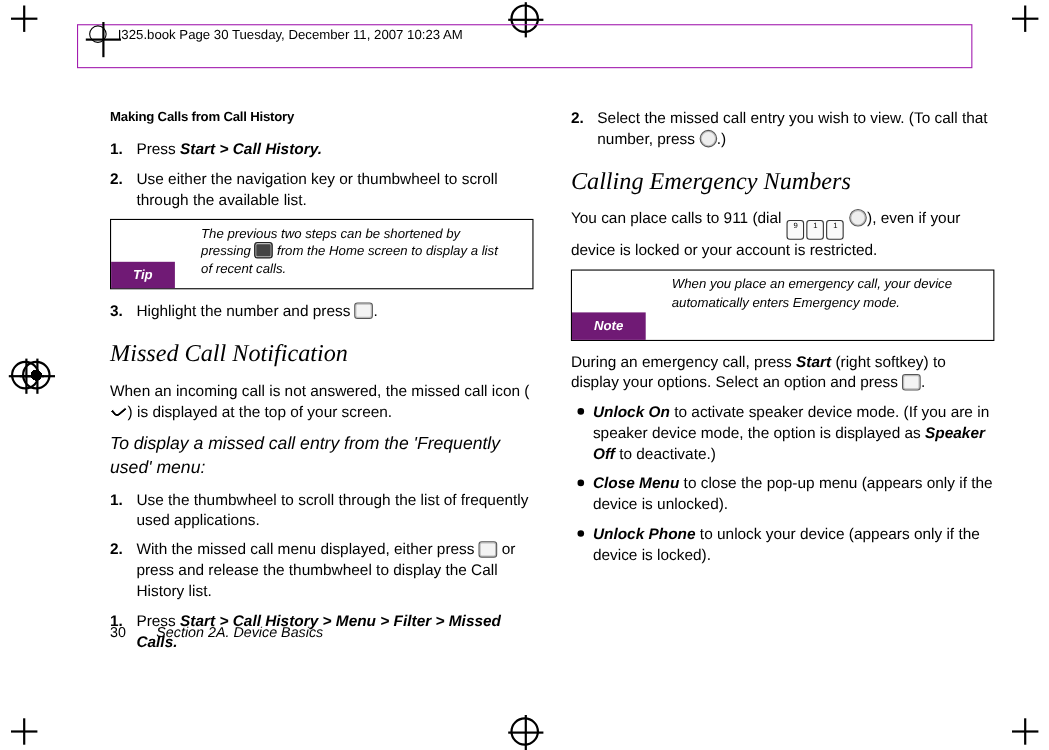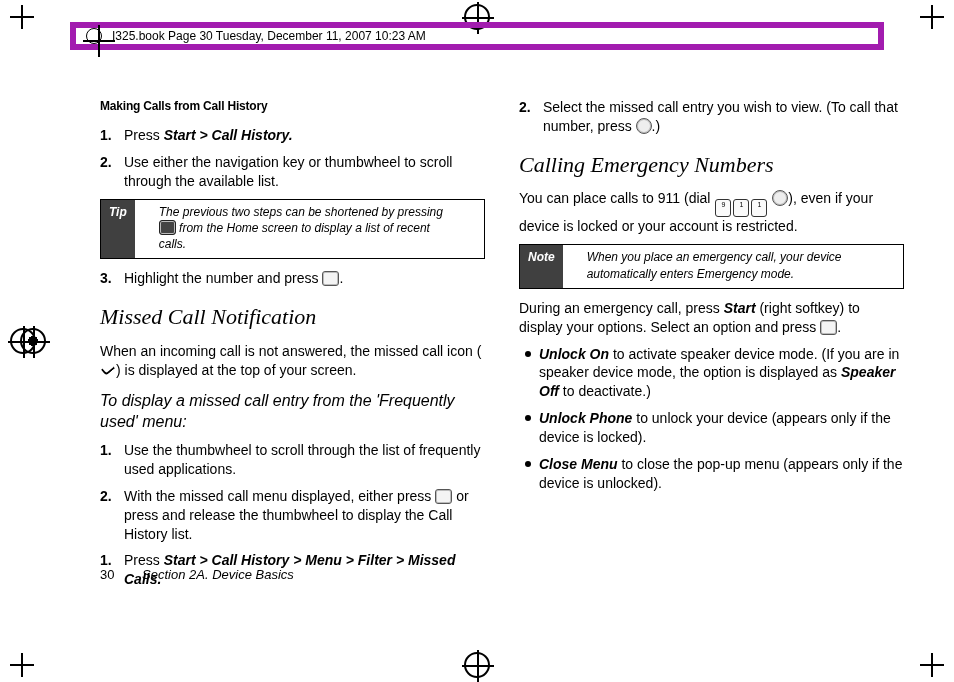--- a/index.html
+++ b/index.html
@@ -51,22 +51,22 @@
   }
   .reg-mark::before { left: 11px; top: -4px; width:2px; height:32px; }
   .reg-mark::after  { top: 11px; left:-4px; height:2px; width:32px; }
   .reg-mark.filled { background: radial-gradient(circle,#000 0 5px, transparent 5px); }
 
   .header-bar {
     position: absolute;
     top: 22px;
     left: 70px;
     right: 70px;
-    border: 6px solid #a21caf;
-    height: 28px;
+    border: 1px solid #a21caf;
+    height: 40px;
     display:flex; align-items:flex-start;
     padding: 0 10px;
     font-size: 12px;
   }
   .content {
     position: absolute;
     top: 98px;
     left: 100px; right: 50px;
     bottom: 70px;
     column-count: 2;
@@ -97,25 +97,26 @@
   .bold-it { font-weight: bold; font-style: italic; }
   .callout {
     break-inside: avoid;
     display: flex;
     font-size: 12px;
     font-style: italic;
     margin: 8px 0 10px;
     border: 1px solid #000;
   }
   .callout .tag {
-    background:#404040; color:#fff;
+    background:#701a75; color:#fff;
     font-style: italic; font-weight:bold;
-    padding: 4px 8px;
+    padding: 4px 20px;
     display:flex; align-items:flex-start;
     font-size:12px;
+    margin-top:38px;
   }
   .callout .body { padding: 4px 24px 6px; flex:1; }
   .inline-key {
     display:inline-block; width:17px; height:15px;
     border:1px solid #555; border-radius:3px;
     vertical-align: -3px;
     background:#f4f4f4;
     box-shadow: inset 0 0 0 1px #bbb;
   }
   .inline-key.dark { background:#444; border-color:#222; }
@@ -242,24 +243,24 @@
 
   <div class="para">
     <span>During an emergency call, press </span><span class="bold-it">Start</span><span> (right softkey) to display your options. Select an option and press </span><span class="inline-key"></span><span>.</span>
   </div>
 
   <ul class="bullets">
     <li>
       <span class="bold-it">Unlock On</span><span> to activate speaker device mode. (If you are in speaker device mode, the option is displayed as </span><span class="bold-it">Speaker Off</span><span> to deactivate.)</span>
     </li>
     <li>
+      <span class="bold-it">Close Menu</span><span> to close the pop-up menu (appears only if the device is unlocked).</span>
+    </li>
+    <li>
       <span class="bold-it">Unlock Phone</span><span> to unlock your device (appears only if the device is locked).</span>
-    </li>
-    <li>
-      <span class="bold-it">Close Menu</span><span> to close the pop-up menu (appears only if the device is unlocked).</span>
     </li>
   </ul>
 
 </div>
 
 <div class="footer">
   <span class="pg">30</span>
   <span>Section 2A. Device Basics</span>
 </div>
 

